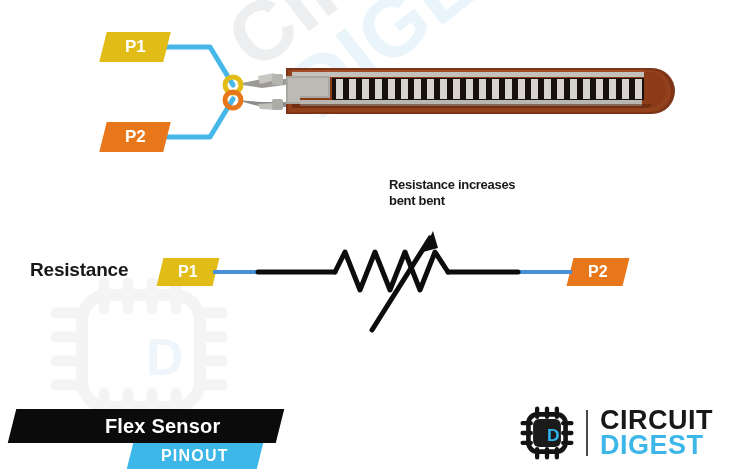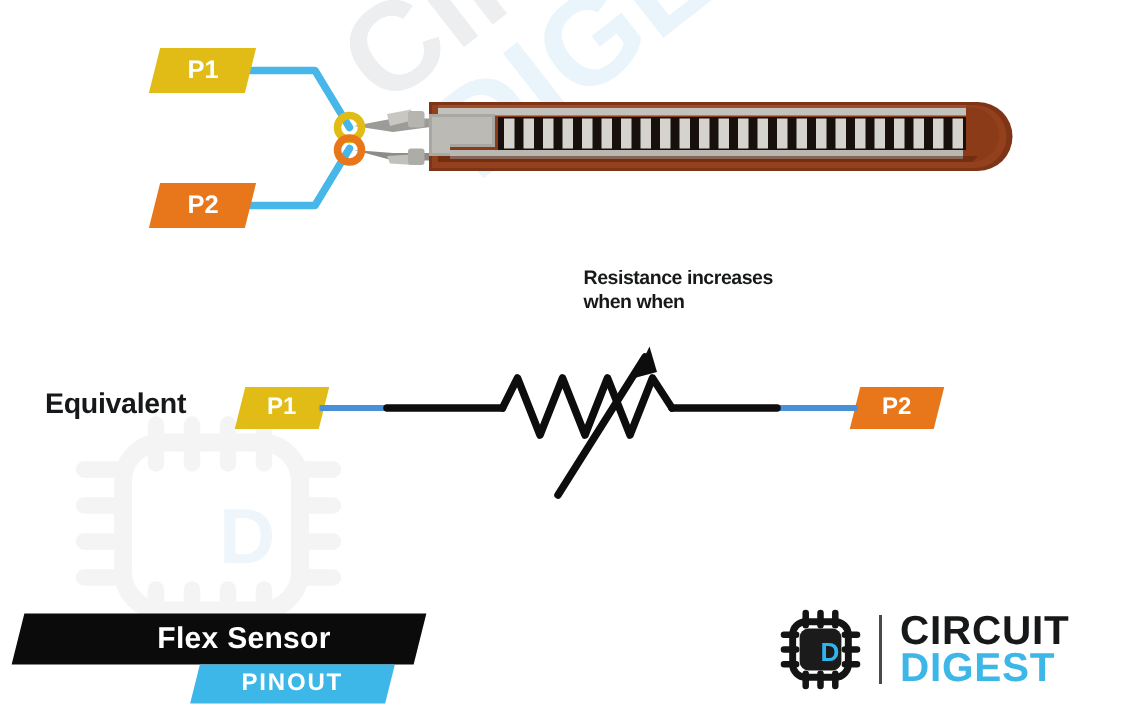--- a/index.html
+++ b/index.html
@@ -196,21 +196,21 @@
     </g>
   </svg>
 
   <div class="pin-badge pin-yellow" id="pin-p1-top">
     <span>P1</span>
   </div>
   <div class="pin-badge pin-orange" id="pin-p2-bottom">
     <span>P2</span>
   </div>
 
-  <div id="label-equivalent">Equivalent</div>
+  <div id="label-equivalent">Resistance</div>
 
   <div class="pin-badge pin-yellow" id="eq-pin-p1">
     <span>P1</span>
   </div>
   <div class="pin-badge pin-orange" id="eq-pin-p2">
     <span>P2</span>
   </div>
 
   <svg width="750" height="200" style="position:absolute;left:0;top:190;">
 
@@ -226,21 +226,21 @@
     </g>
 
     <g>
       <line x1="372" y1="140" x2="430" y2="48" stroke="#0d0d0d" stroke-width="5" stroke-linecap="round"></line>
       <path d="M433 41 L423 62 L438 58 Z" fill="#0d0d0d"></path>
     </g>
   </svg>
 
   <div id="note-resistance">
     <span>Resistance increases</span><br>
-    <span>when when</span>
+    <span>bent bent</span>
   </div>
 
   <div id="banner-title">
     <div id="banner-title-text">Flex Sensor</div>
   </div>
   <div id="banner-sub">
     <div id="banner-sub-text">PINOUT</div>
   </div>
 
   <div id="brand">

